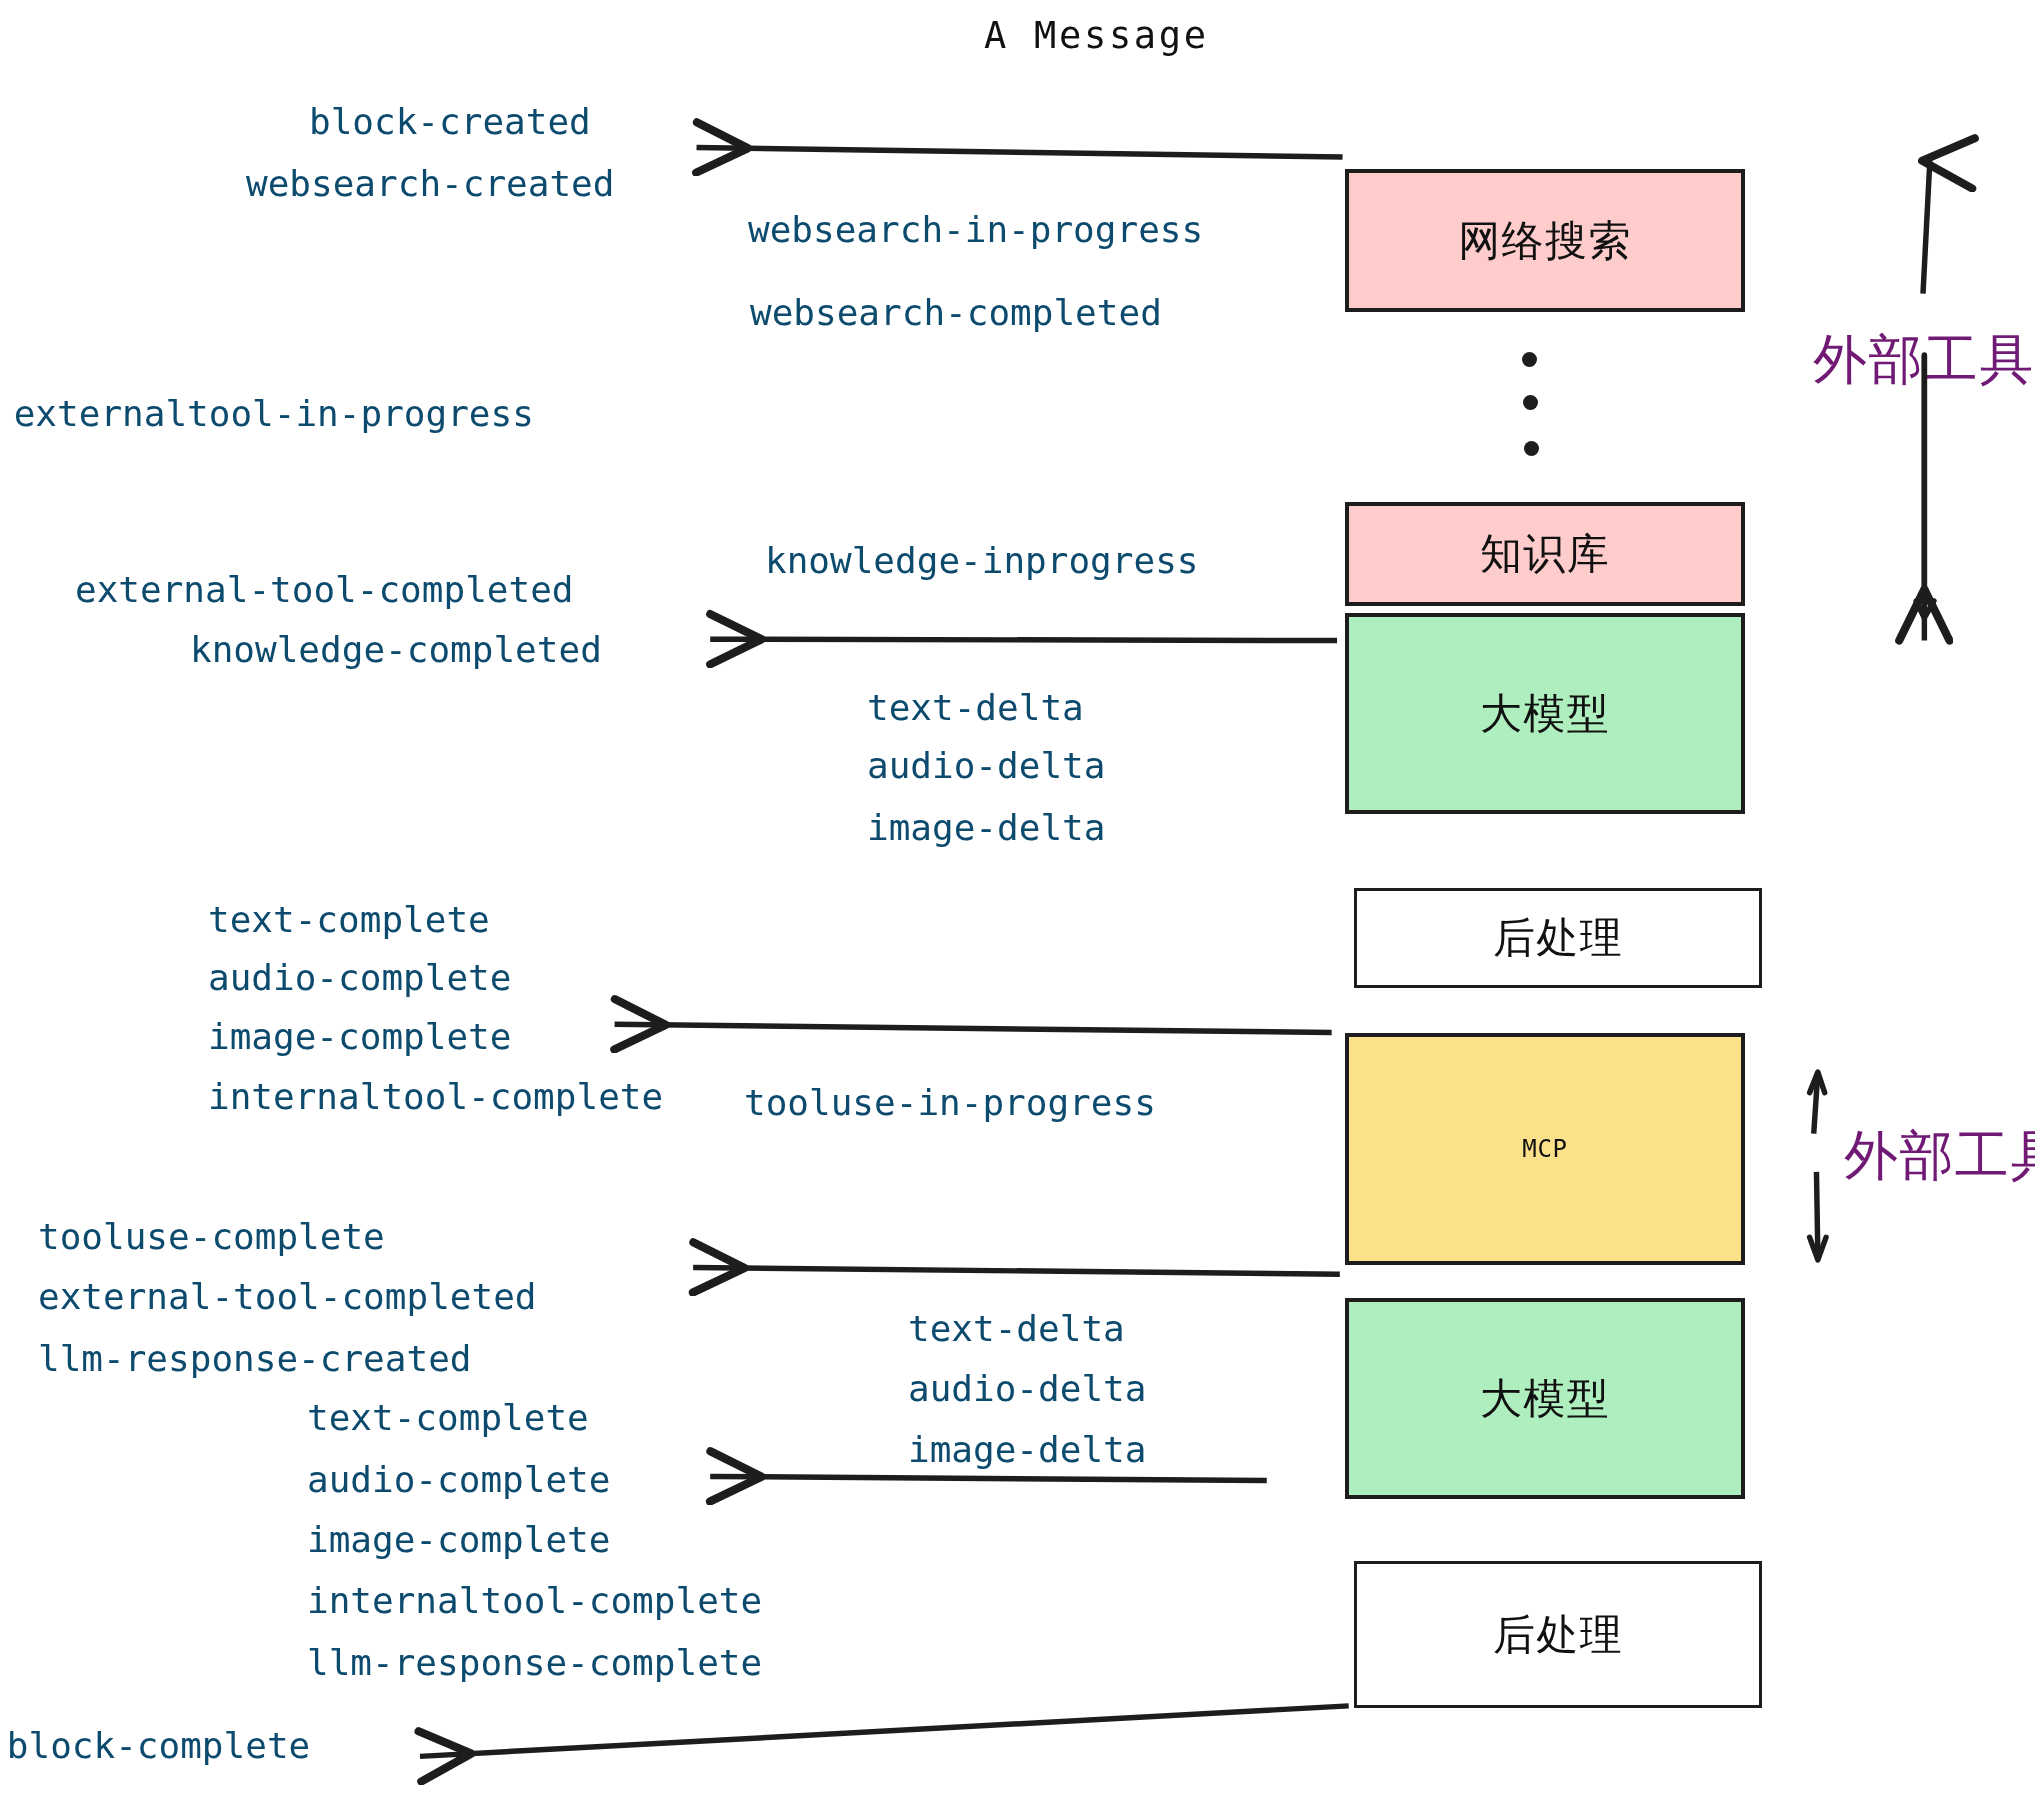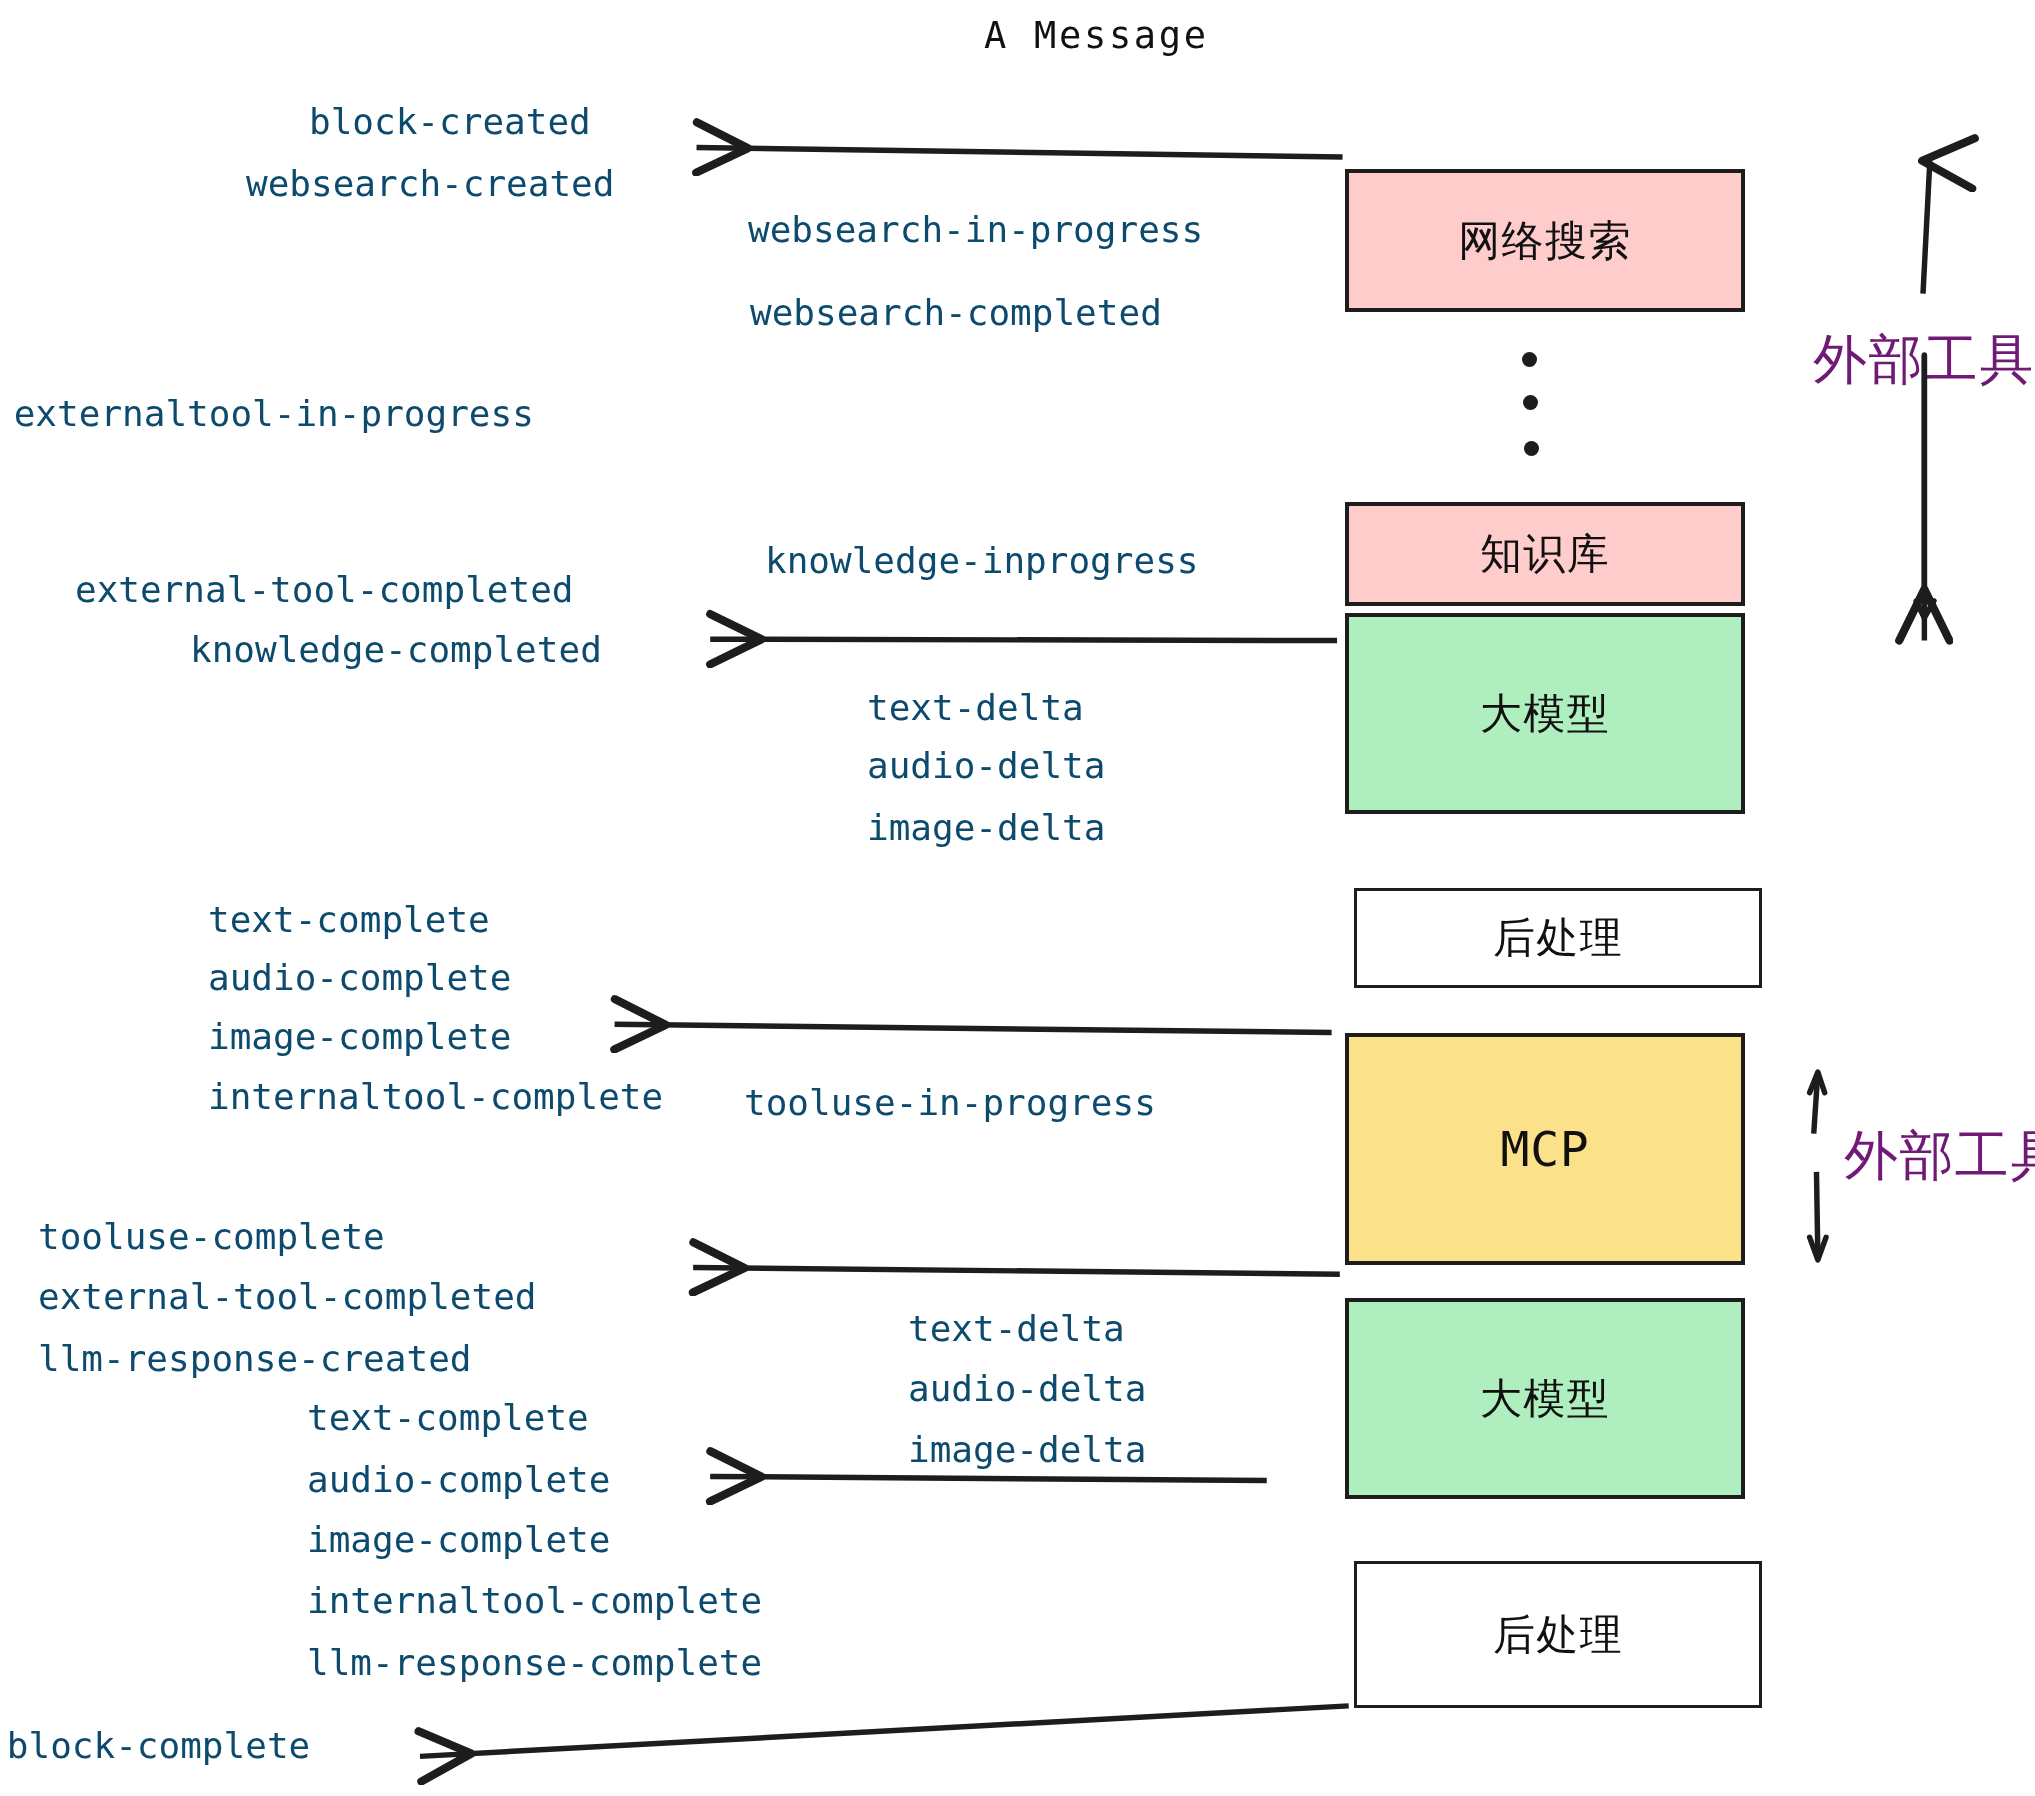--- a/index.html
+++ b/index.html
@@ -43,21 +43,21 @@
     justify-content: center;
   }
   .box > span {
     font-family: "DejaVu Sans", "Liberation Sans", sans-serif;
     font-size: 42px;
     color: #111111;
     letter-spacing: 1.4px;
   }
   .box.mcp > span {
     font-family: "DejaVu Sans Mono", "Liberation Mono", monospace;
-    font-size: 48px;
+    font-size: 24px;
     letter-spacing: 0.7px;
   }
   
   .sidelabel {
     position: absolute;
     font-family: Liberation Serif, serif;
     font-size: 54px;
     color: #701a75;
     white-space: pre;
     letter-spacing: 1.4px;

